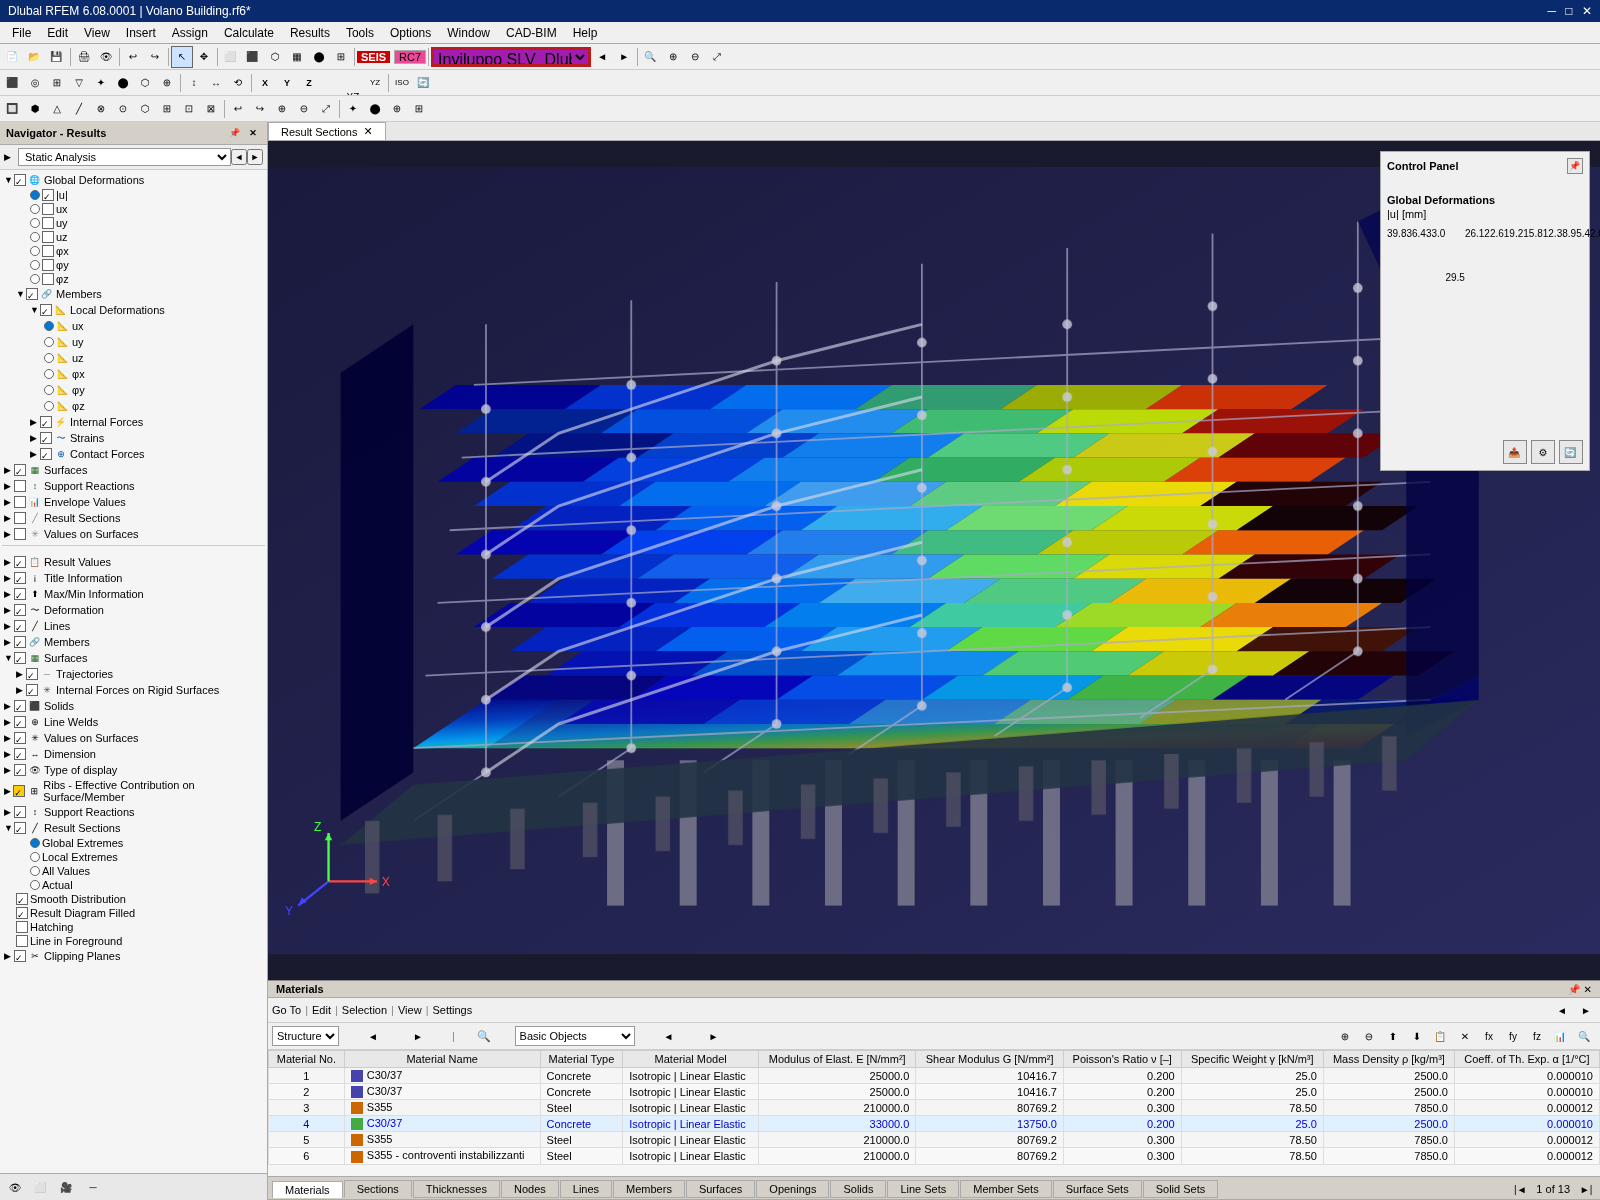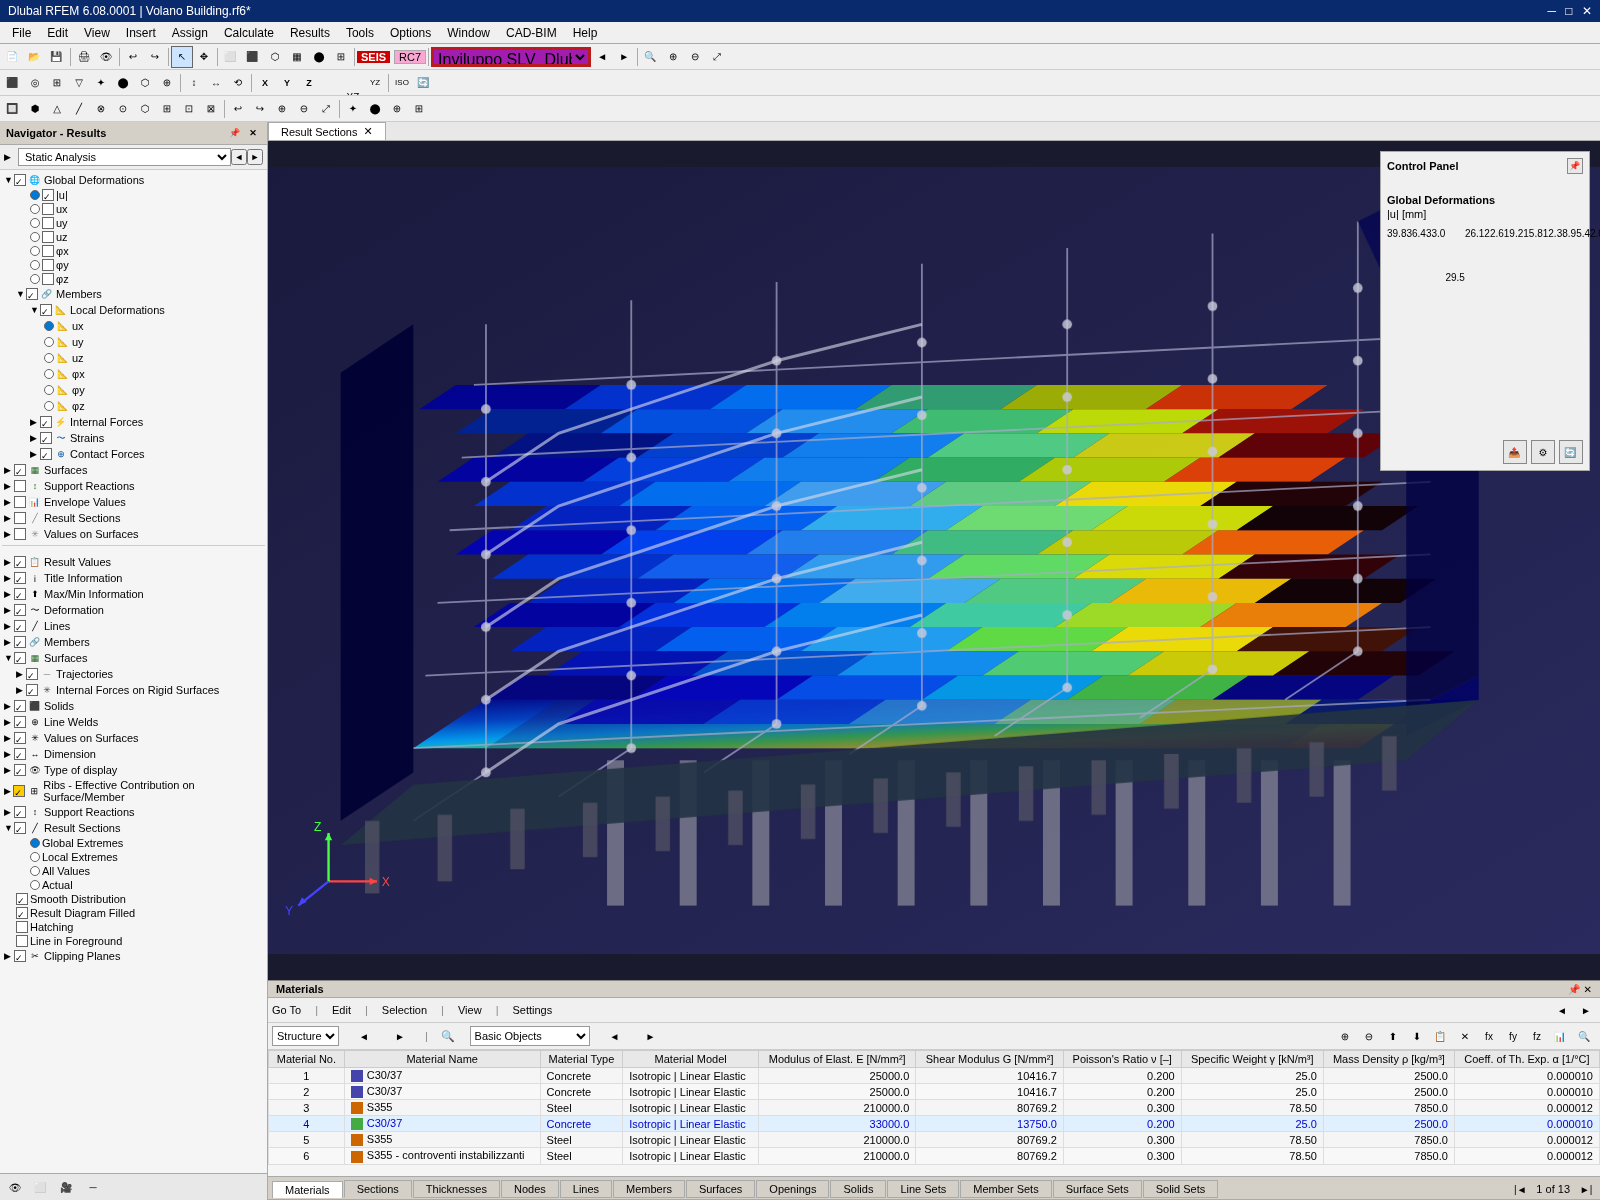--- a/index.html
+++ b/index.html
@@ -43,21 +43,21 @@
     
     
     #control-panel { position: absolute; right: 10px; top: 10px; width: 210px; background: #f0f0f0; border: 1px solid #aaa; padding: 6px; }
     #control-panel-header { font-weight: bold; font-size: 11px; margin-bottom: 20px; display: flex; align-items: center; justify-content: space-between; }
     
     
     #bottom-panel { height: 220px; background: #f5f5f5; border-top: 1px solid #888; display: flex; flex-direction: column; }
     #bottom-tabs-bar { display: flex; align-items: center; background: #e0e0e0; border-bottom: 1px solid #aaa; padding: 2px 4px; gap: 2px; }
     
     
-    #materials-toolbar { display: flex; align-items: center; padding: 2px 4px; background: #f0f0f0; border-bottom: 1px solid #ccc; gap: 14px; font-size: 11px; }
+    #materials-toolbar { display: flex; align-items: center; padding: 2px 4px; background: #f0f0f0; border-bottom: 1px solid #ccc; gap: 4px; font-size: 11px; }
     #materials-toolbar span { cursor: pointer; }
     
     .table-container { overflow: auto; height: calc(220px - 50px - 30px); }
     table { border-collapse: collapse; font-size: 11px; width: 100%; }
     table th { background: #e8e8e8; border: 1px solid #ccc; padding: 2px 6px; text-align: center; font-weight: normal; position: sticky; top: 0; z-index: 1; white-space: nowrap; }
     table td { border: 1px solid #ddd; padding: 1px 6px; white-space: nowrap; }
     table tr:nth-child(even) { background: #f8f8f8; }
     .highlight-row { background: #e0f0ff !important; color: #0000cc; }
     
     
@@ -120,21 +120,21 @@
   <button class="toolbar-btn">✥</button>
   <div class="toolbar-sep"></div>
   <button class="toolbar-btn">⬜</button>
   <button class="toolbar-btn">⬛</button>
   <button class="toolbar-btn">⬡</button>
   <button class="toolbar-btn">▦</button>
   <button class="toolbar-btn">⬤</button>
   <button class="toolbar-btn">⊞</button>
   <div class="toolbar-sep"></div>
   <span style="font-size:11px; padding: 0 4px; background:#cc0000; color:white; font-weight:bold;">SEIS</span>
-  <span style="font-size:11px; padding: 0 4px; margin-left:4px; background:#f9a8d4; border:1px solid #aaa;">RC7</span>
+  <span style="font-size:11px; padding: 0 4px; margin-left:4px; background:#ec4899; border:1px solid #aaa;">RC7</span>
   <div class="toolbar-sep"></div>
   <select class="toolbar-combo" style="width:160px;">
     <option>Inviluppo SLV_Dlubal</option>
   </select>
   <button class="toolbar-btn">◄</button>
   <button class="toolbar-btn">►</button>
   <div class="toolbar-sep"></div>
   <button class="toolbar-btn">🔍</button>
   <button class="toolbar-btn">⊕</button>
   <button class="toolbar-btn">⊖</button>
@@ -929,21 +929,21 @@
         <span style="color:#888;">|</span>
         <span>View</span>
         <span style="color:#888;">|</span>
         <span>Settings</span>
         <div style="margin-left:auto; display:flex; align-items:center; gap:4px;">
           <button class="toolbar-btn" style="width:20px;height:20px;">◄</button>
           <button class="toolbar-btn" style="width:20px;height:20px;">►</button>
         </div>
       </div>
 
-      <div style="display:flex; align-items:center; padding:2px 4px; background:#f0f0f0; border-bottom:1px solid #ccc; gap:14px;">
+      <div style="display:flex; align-items:center; padding:2px 4px; background:#f0f0f0; border-bottom:1px solid #ccc; gap:23px;">
         <select style="height:20px; font-size:11px; border:1px solid #999; background:white;">
           <option>Structure</option>
         </select>
         <button class="toolbar-btn">◄</button>
         <button class="toolbar-btn">►</button>
         <span style="color:#888;">|</span>
         <span>🔍</span>
         <select style="height:20px; font-size:11px; border:1px solid #999; background:white; min-width:120px;">
           <option>Basic Objects</option>
         </select>

